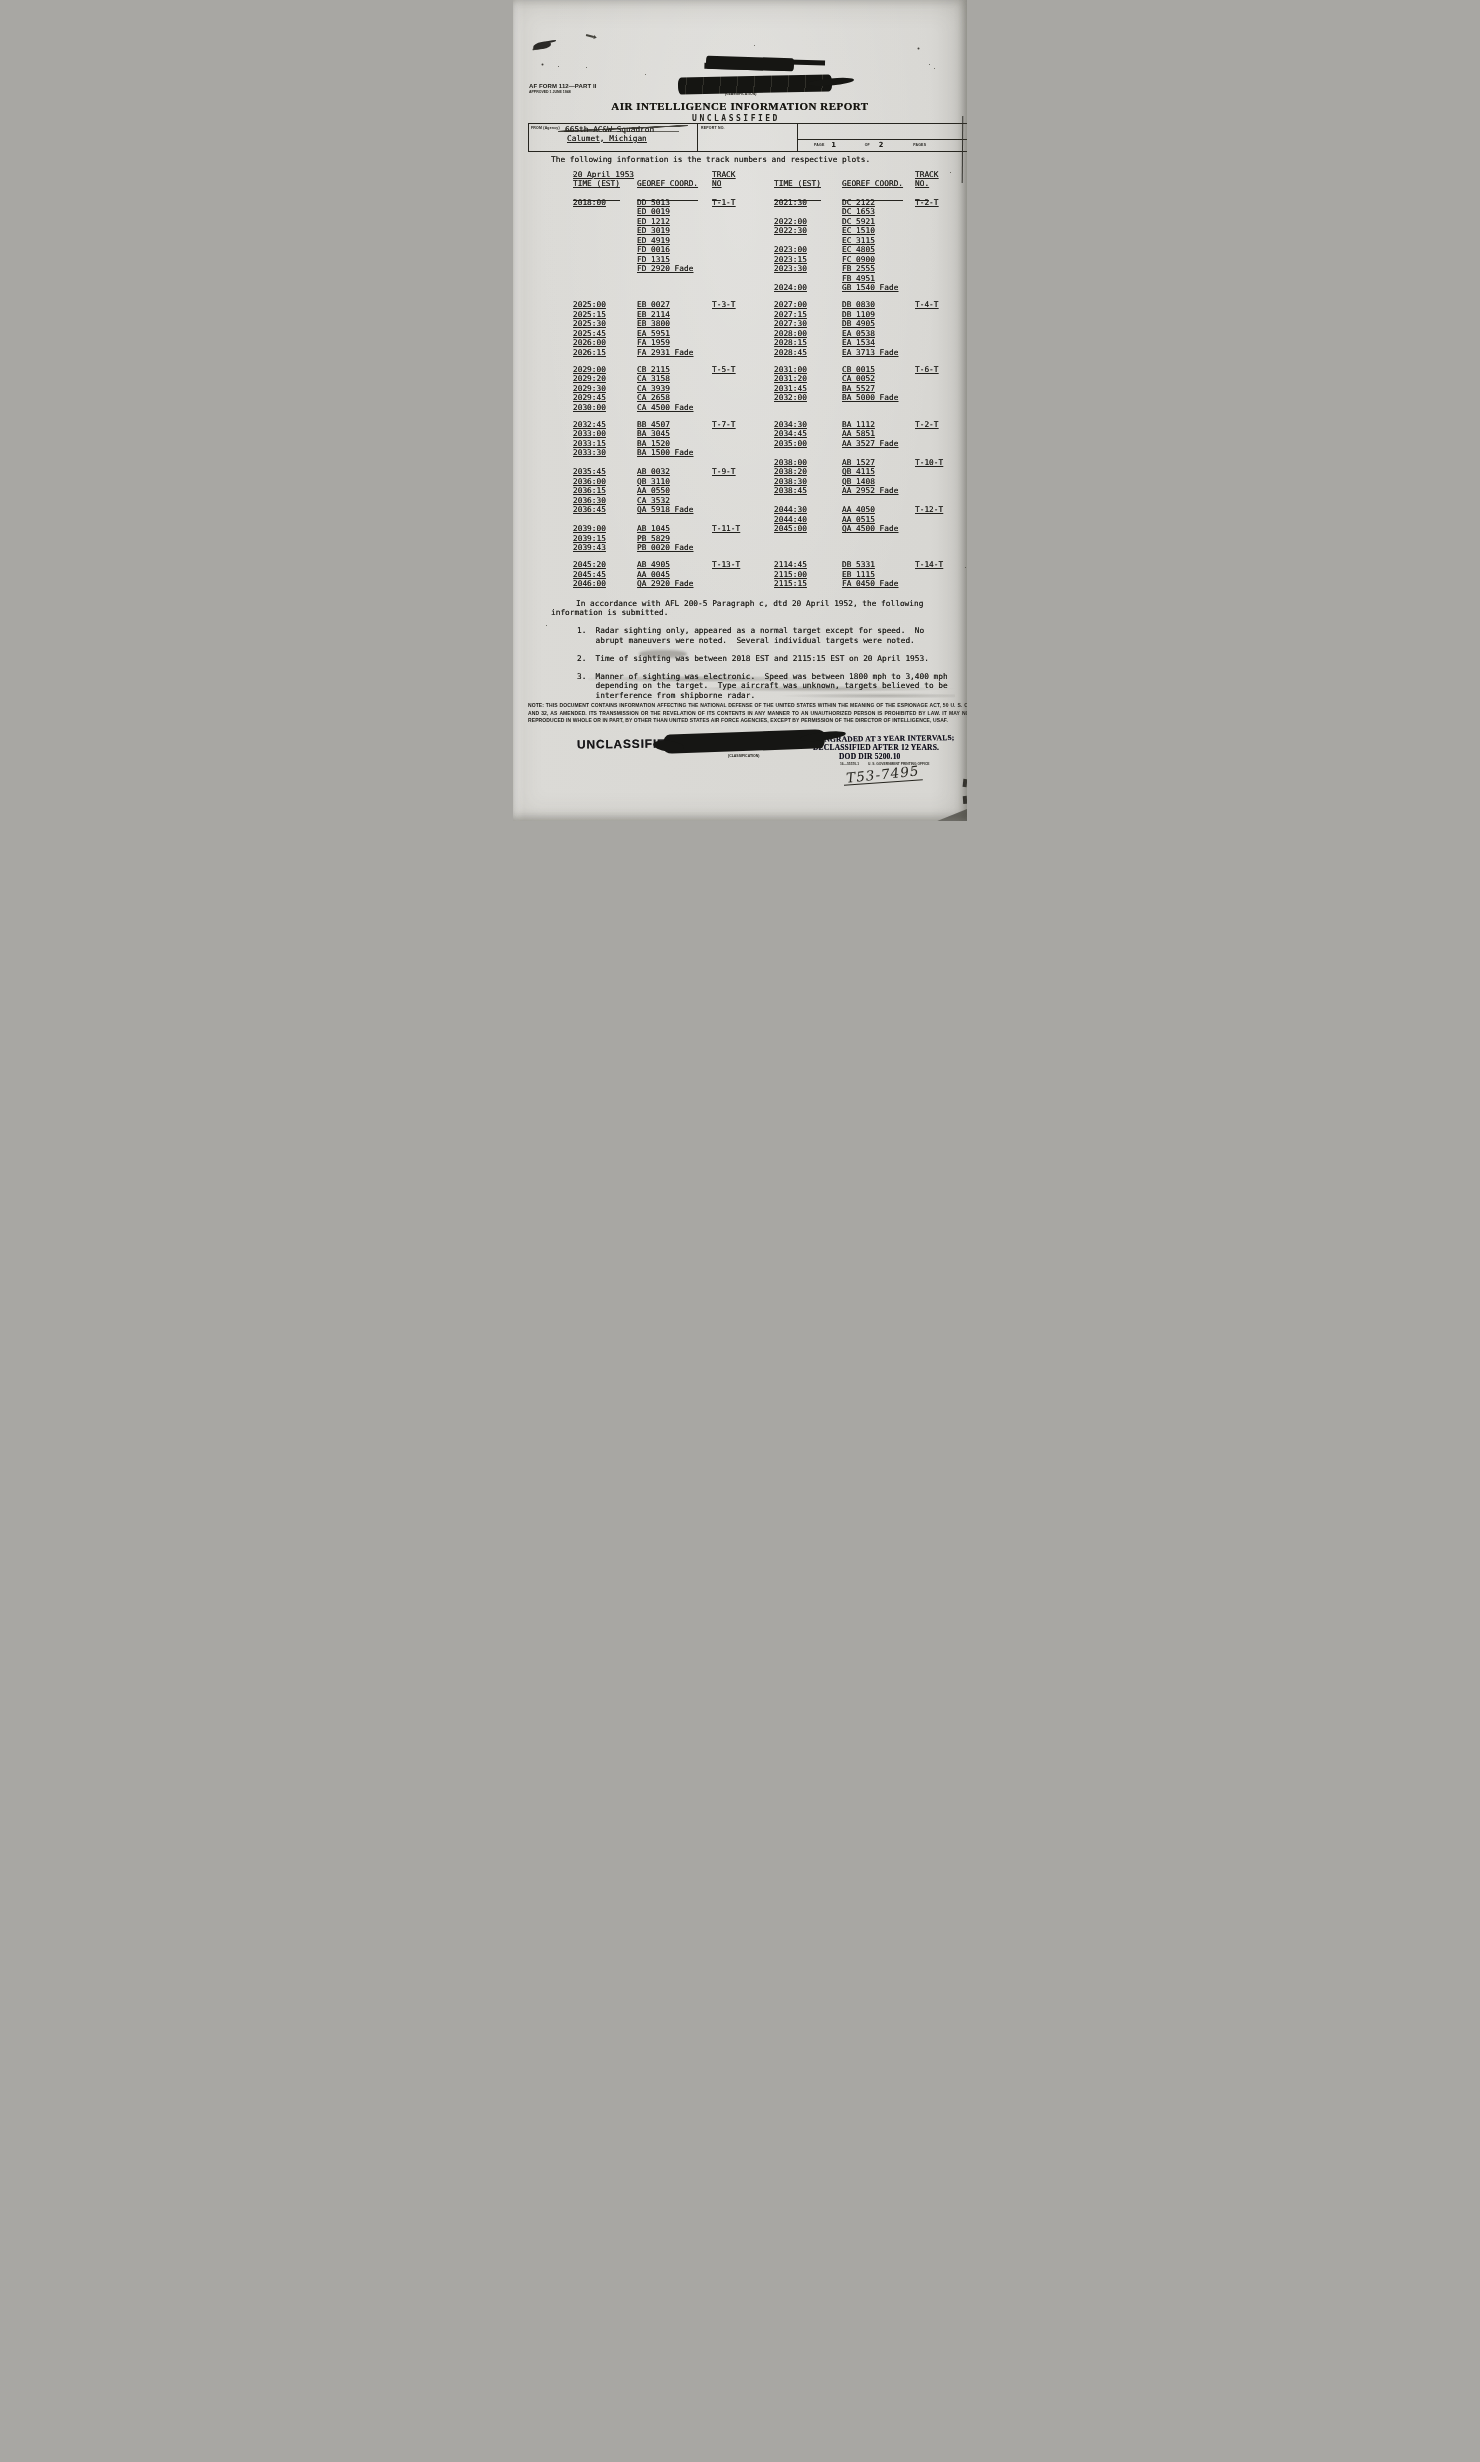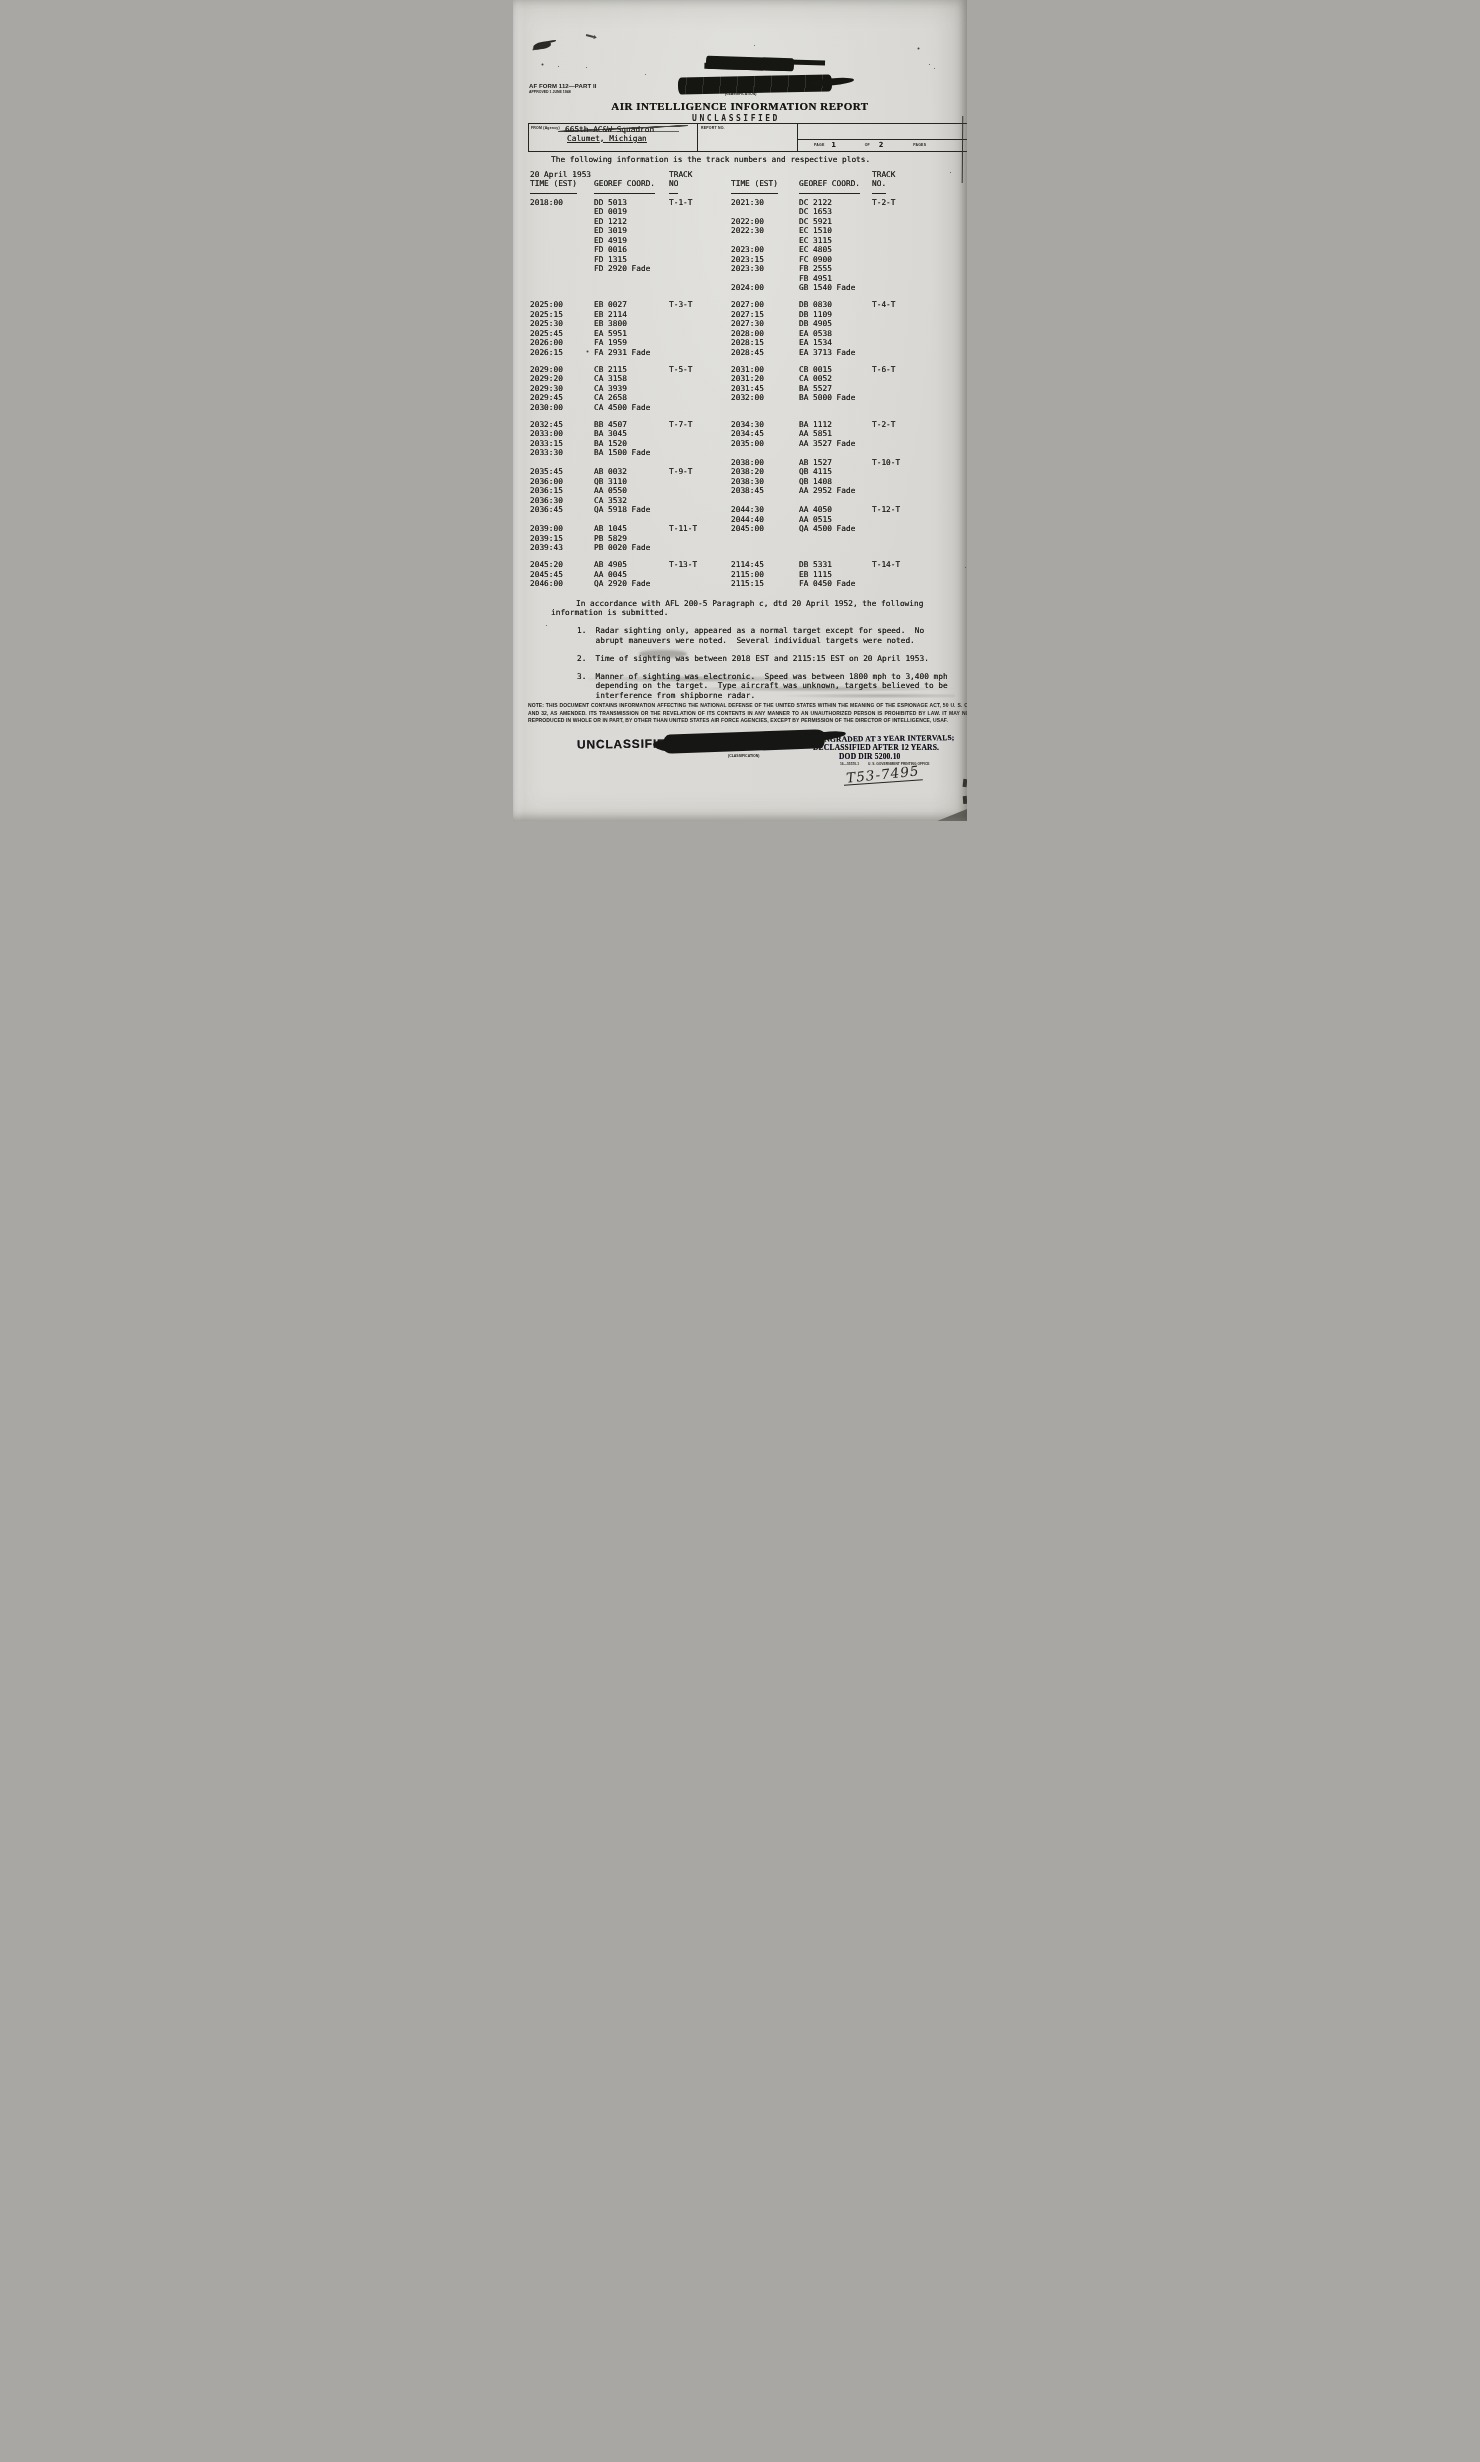--- a/index.html
+++ b/index.html
@@ -73,26 +73,26 @@
   .page-strip .fb-label{position:static;}
   .ps-page{margin-left:16px;}
   .ps-num{font-weight:bold;font-size:7px;line-height:7px;}
   .ps-n1{margin-left:7px;}
   .ps-of{margin-left:29px;}
   .ps-n2{margin-left:9px;}
   .ps-pages{margin-left:30px;}
   
   .flow{position:absolute;left:0;top:155px;width:100%;z-index:2;}
   .intro{margin-left:38px;}
-  .t-grid{display:grid;grid-template-columns:64px 75px 62px 68px 73px 55px;margin-left:17px;}
+  .t-grid{display:grid;grid-template-columns:64px 75px 62px 68px 73px 55px;margin-left:60px;text-decoration:underline;}
   .t-headA{margin-top:5px;}
   .t-headA .hdate{grid-column:1/3;}
   .t-headA .htrackL{grid-column:3;}
   .t-headA .htrackR{grid-column:6;}
-  .t-headB .ul{border-bottom:0.8px solid #24231e;padding-bottom:5px;}
+  .t-headB .ul{border-bottom:0.8px solid #24231e;padding-bottom:12px;}
   #track-rows{margin-top:9px;}
   .t-row{height:9.5px;}
   .t-cell{white-space:pre;overflow:visible;}
   .t-gap{height:7.5px;}
   .accordance{margin:10px 0 0 38px;width:386px;text-indent:25px;}
   .item{display:flex;margin:8.5px 0 0 64px;}
   .item .num{width:18.6px;flex:none;}
   .item .txt{width:354px;}
   
   .note{position:absolute;left:15px;top:702px;width:454px;z-index:2;text-align:justify;

